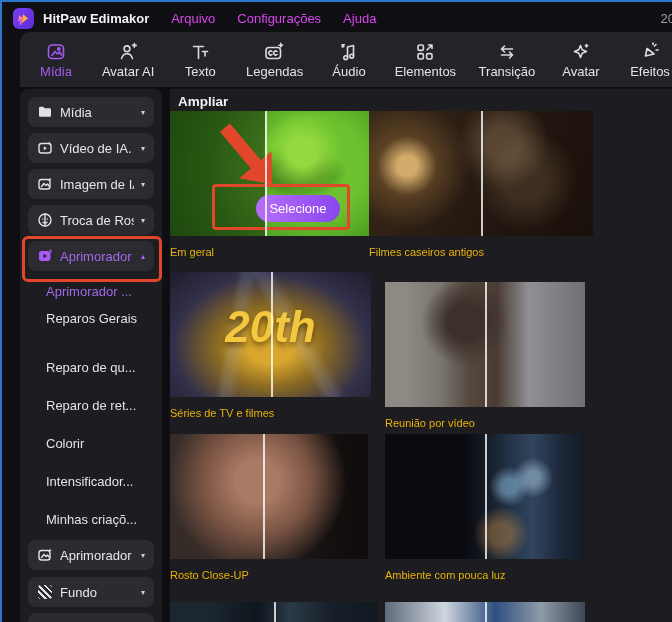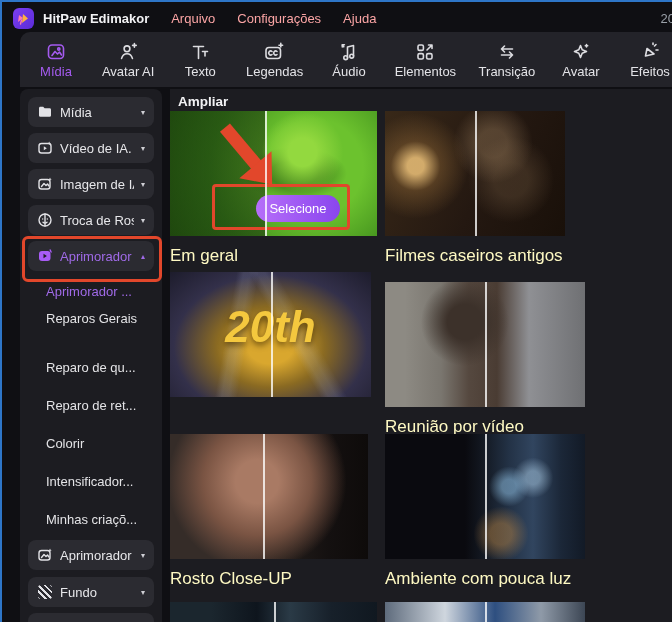--- a/index.html
+++ b/index.html
@@ -9,21 +9,21 @@
     font-family:"Liberation Sans", sans-serif;
     -webkit-font-smoothing:antialiased;
   }
   .window{position:absolute;inset:0;border-top:2px solid #2e76c8;border-left:2px solid #2e76c8;box-sizing:border-box;}
 
   
   .titlebar{position:absolute;left:2px;top:2px;right:0;height:28px;background:#0f0f13;display:flex;align-items:center;}
   .logo{width:21px;height:21px;margin-left:9px;border-radius:6px;background:linear-gradient(135deg,#7b3ff2,#5b2bd6);position:relative;flex:0 0 auto;}
   .logo svg{position:absolute;left:3px;top:3px;}
   .app-title{color:#f2f2f4;font-size:13px;font-weight:bold;margin-left:9px;}
-  .menu-item{color:#fca5a5;font-size:13px;margin-left:22px;cursor:default;}
+  .menu-item{color:#d946ef;font-size:13px;margin-left:22px;cursor:default;}
   .tb-right{margin-left:auto;color:#9aa0a8;font-size:13px;margin-right:-3px;}
 
   
   .toolbar{position:absolute;left:18px;top:30px;right:0;height:55px;background:#232329;border-radius:10px 0 0 0;display:flex;align-items:center;padding-left:14px;box-sizing:border-box;gap:25px;}
   .tab{display:flex;flex-direction:column;align-items:center;gap:2px;color:#e3e3e7;cursor:pointer;min-width:44px;}
   .tab .tico{height:22px;display:flex;align-items:center;justify-content:center;}
   .tab .tlabel{font-size:13px;line-height:14px;white-space:nowrap;}
   .tab.active .tlabel{color:#a55bf0;}
   .tico svg{stroke:#dcdce0;fill:none;stroke-width:1.6;stroke-linecap:round;stroke-linejoin:round;}
   .tab.active .tico svg{stroke:#a55bf0;}
@@ -44,21 +44,21 @@
   .stripes{width:14px;height:14px;border-radius:3px;background:repeating-linear-gradient(45deg,#e2e2e6 0 2px,transparent 2px 4.5px);}
   .sb-sub{position:absolute;left:26px;height:24px;line-height:24px;color:#e3e3e6;font-size:13px;cursor:pointer;white-space:nowrap;}
   .sb-sub.active{color:#a06ae8;}
   .anno{position:absolute;border:3px solid #e2472b;border-radius:6px;pointer-events:none;}
 
   
   .section-title{position:absolute;left:8px;top:5px;color:#f2f2f4;font-size:13.5px;font-weight:bold;}
   .card{position:absolute;cursor:pointer;}
   .thumb{position:relative;height:125px;border-radius:0;overflow:hidden;--div:50%;}
   .thumb::after{content:"";position:absolute;left:var(--div);top:0;bottom:0;width:2px;background:rgba(255,255,255,.78);}
-  .card-label{margin-top:10px;color:#fef9c3;font-size:17px;}
+  .card-label{margin-top:10px;color:#eab308;font-size:11px;}
 
   .t-lizard{background:
     radial-gradient(circle at 64% 33%, #93d93f 0 9%, rgba(0,0,0,0) 26%),
     radial-gradient(ellipse at 60% 50%, rgba(35,80,15,.55) 0 14%, rgba(0,0,0,0) 30%),
     linear-gradient(90deg, rgba(18,38,10,.5) 0 46%, rgba(0,0,0,0) 46%),
     radial-gradient(circle at 70% 45%, #6cc22e 0 30%, #3f8d1c 65%, #2c6a12);}
   .t-vintage{background:
     radial-gradient(circle at 17% 44%, rgba(228,186,116,.9) 0 5%, rgba(150,108,56,.4) 15%, rgba(0,0,0,0) 32%),
     radial-gradient(circle at 60% 26%, rgba(160,130,95,.4) 0 10%, rgba(0,0,0,0) 28%),
     radial-gradient(circle at 70% 55%, rgba(90,70,50,.5) 0 12%, rgba(0,0,0,0) 30%),
@@ -293,29 +293,30 @@
       <div class="thumb t-lizard" style="--div:46%">
         <div class="arrow">
             <div class="shaft"></div>
             <div class="head"></div>
           </div>
         <button class="btn-select">Selecione</button>
         <div class="anno-box-btn"></div>
       </div>
       <div class="card-label">Em geral</div>
     </div>
-    <div class="card" style="left:215px;top:22px;width:180px">
+    <div class="card" style="left:199px;top:22px;width:224px">
       <div class="thumb t-vintage"></div>
       <div class="card-label">Filmes caseiros antigos</div>
     </div>
 
     <div class="card" style="left:0;top:183px;width:201px">
       <div class="thumb t-studio">
         <div class="studio-text">20th</div>
       </div>
+      <div class="card-label">Séries de TV e filmes</div>
     </div>
     <div class="card" style="left:215px;top:193px;width:200px">
       <div class="thumb t-meeting"></div>
       <div class="card-label">Reunião por vídeo</div>
     </div>
 
     <div class="card" style="left:0;top:345px;width:198px">
       <div class="thumb t-face" style="--div:47%"></div>
       <div class="card-label">Rosto Close-UP</div>
     </div>

